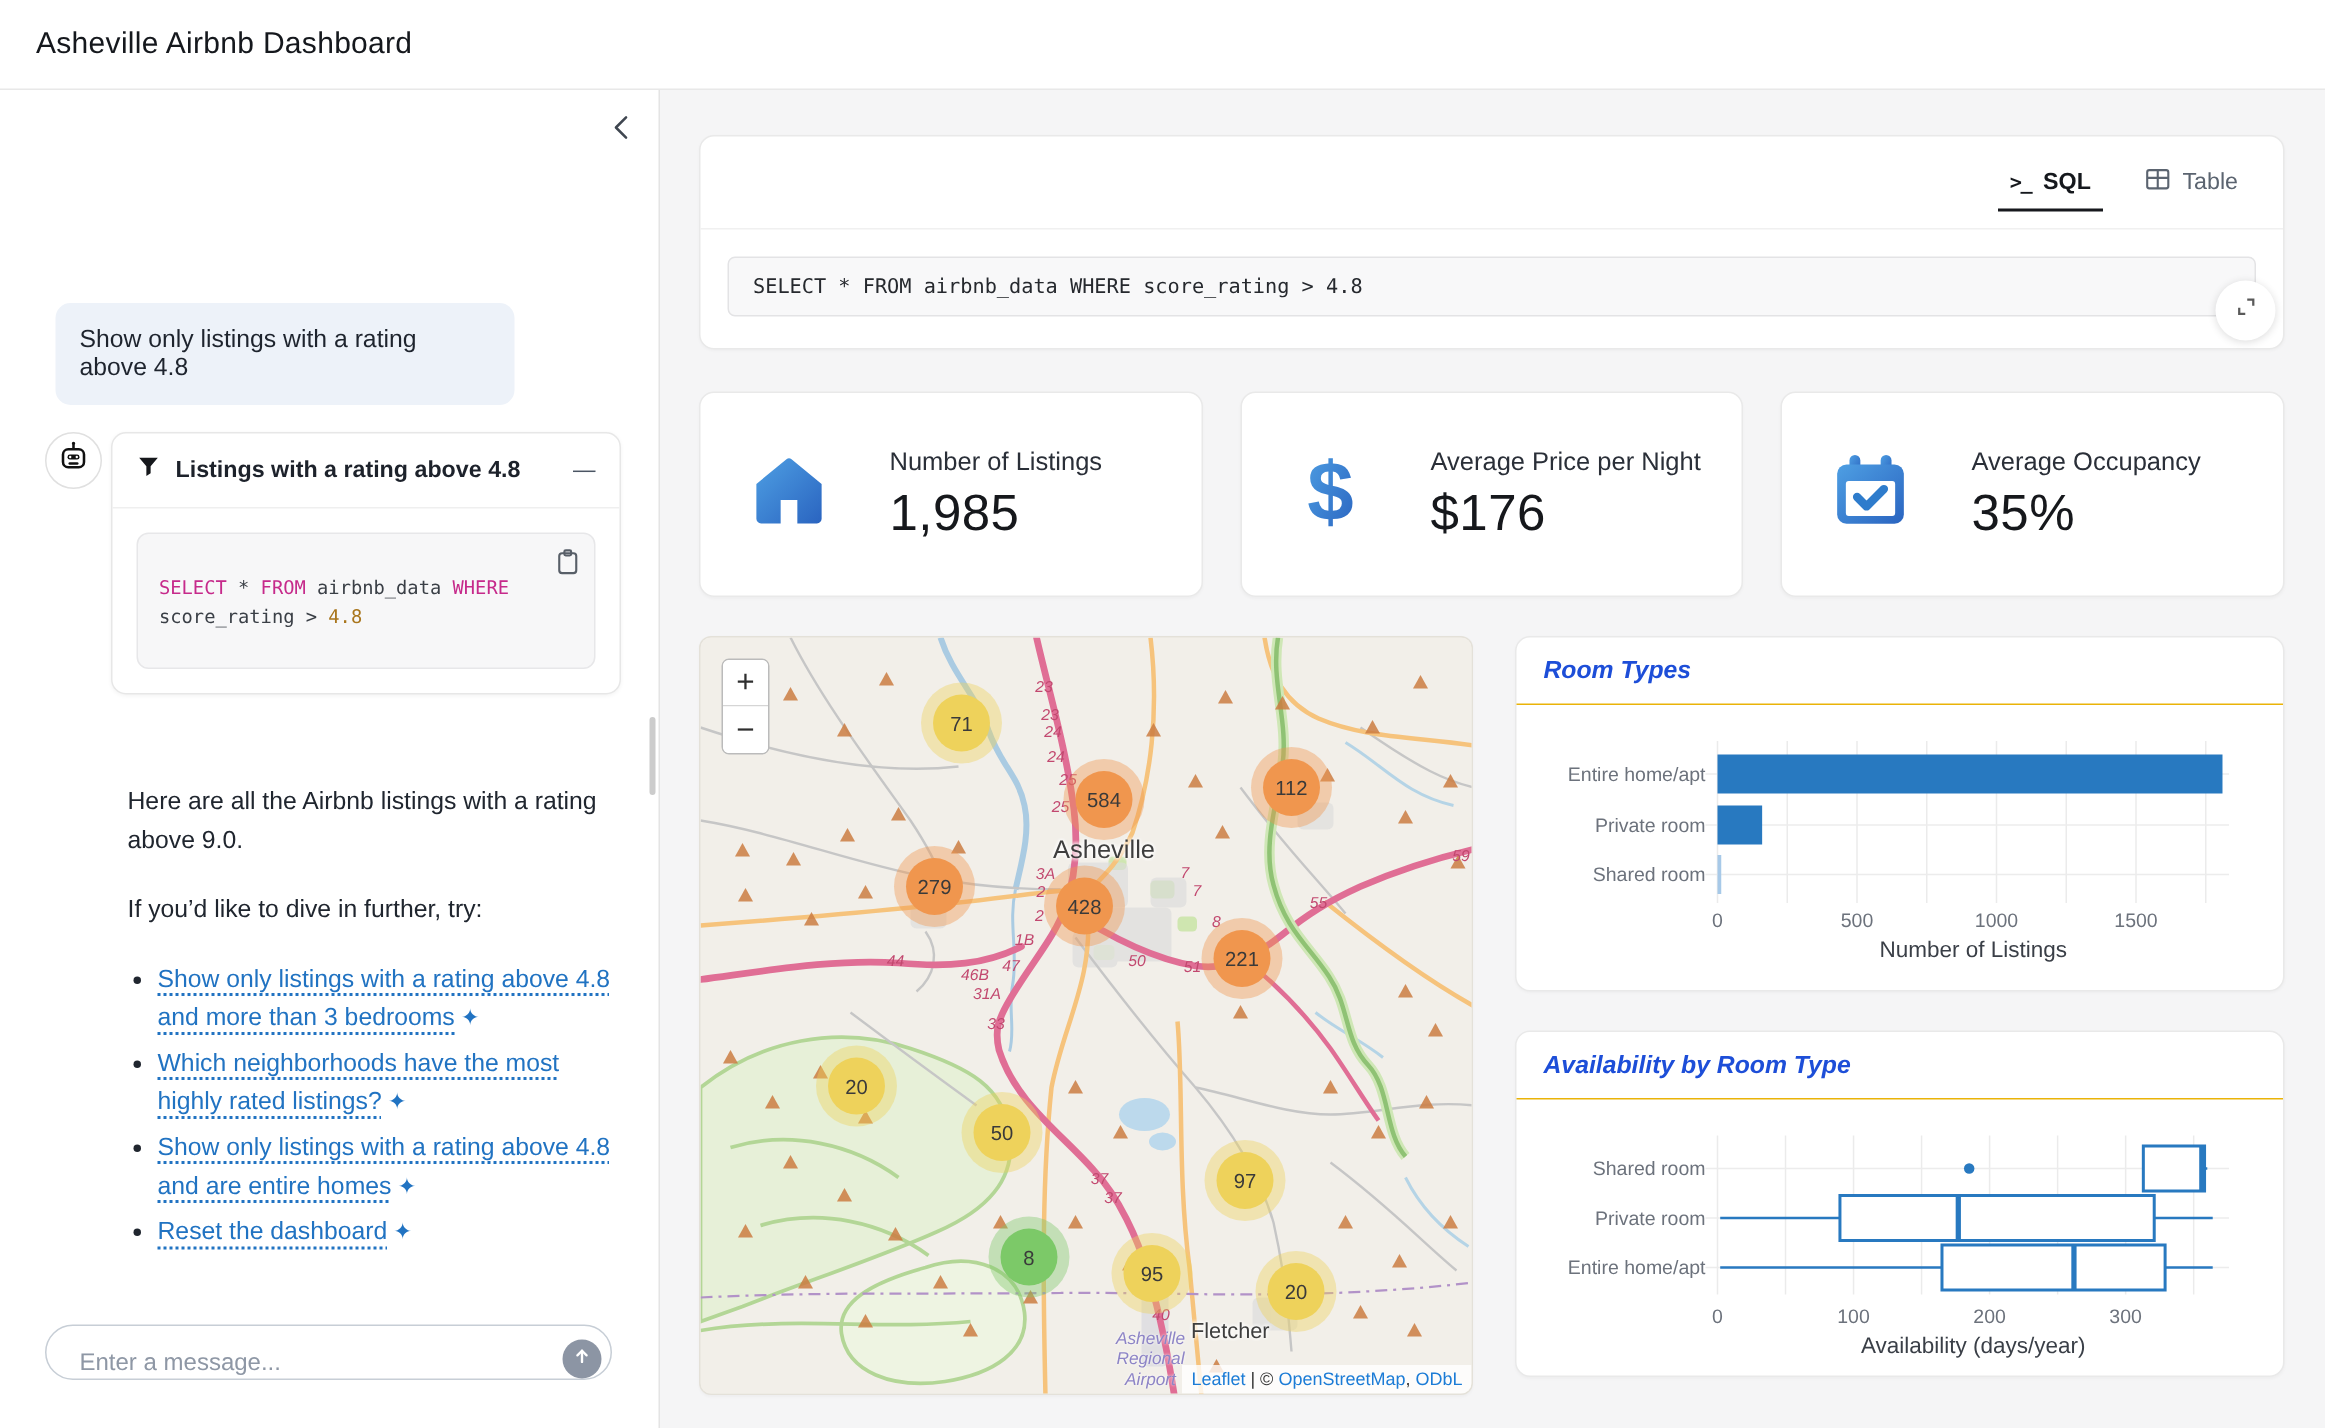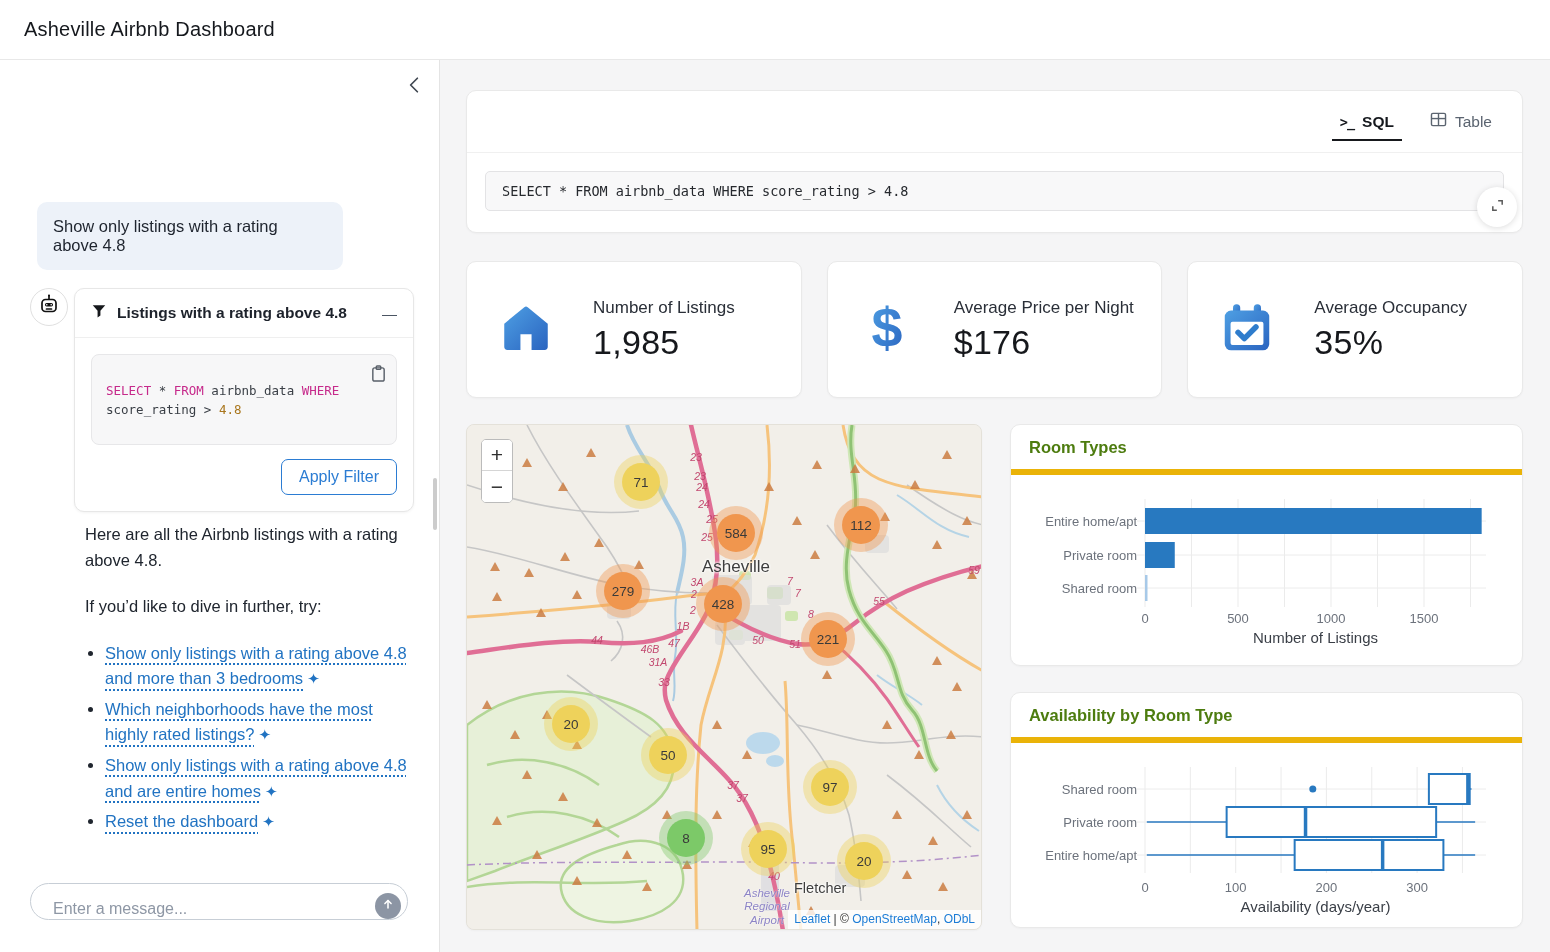--- a/index.html
+++ b/index.html
@@ -109,22 +109,22 @@
   .place-label.town { font-size:14.5px; }
   .airport-label { position:absolute; left:268px; top:462px; width:64px; text-align:center;
     font-size:11.5px; font-style:italic; color:#8d84c6; line-height:1.16; z-index:10;
     text-shadow:0 0 2px #fff; }
   .map-attribution { position:absolute; right:0; bottom:0; background:rgba(255,255,255,.8);
     font-size:12px; color:#333; padding:2px 6px 3px 6px; z-index:30; }
   .map-attribution a { color:#1c7cd6; text-decoration:none; cursor:pointer; }
 
   
   .charts-col { flex:1; display:flex; flex-direction:column; gap:26px; }
-  .chart-panel-title { padding:13px 18px 12px 18px; font-size:16.5px; font-weight:700; color:#4d7c0f;
-    border-bottom:6px solid #eab308; }
+  .chart-panel-title { padding:13px 18px 12px 18px; font-size:16.5px; font-weight:700; color:#1d4ed8;
+    border-bottom:1px solid #eab308;font-style:italic; }
   .chart-svg { display:block; }
   svg text { font-family:"Liberation Sans","DejaVu Sans",sans-serif; }
 </style>
 <title>Asheville Airbnb Dashboard</title></head>
 <body>
 
 <div class="app-header">
   <div class="app-title">Asheville Airbnb Dashboard</div>
 </div>
 
@@ -169,29 +169,26 @@
         <div class="filter-card-body">
           <div class="code-block">
             <span class="copy-btn">
               <svg width="17" height="19" viewBox="0 0 18 20" fill="none" stroke="#585f68" stroke-width="1.5" stroke-linejoin="round">
                 <rect x="3" y="4" width="12" height="14" rx="2"></rect>
                 <rect x="6.6" y="2" width="4.8" height="3.6" rx="1"></rect>
               </svg>
             </span>
             <span><span class="kw">SELECT</span><span> * </span><span class="kw">FROM</span><span> airbnb_data </span><span class="kw">WHERE</span><span> score_rating &gt; </span><span class="num">4.8</span></span>
           </div>
-          <div class="apply-row">
-            <button class="apply-btn">Apply Filter</button>
-          </div>
         </div>
       </div>
     </div>
 
     <div class="bot-text">
-      <p>Here are all the Airbnb listings with a rating above 4.8.</p>
+      <p>Here are all the Airbnb listings with a rating above 9.0.</p>
       <p>If you’d like to dive in further, try:</p>
       <ul class="suggestions">
           <li><a class="chat-link"><span>Show only listings with a rating above 4.8 and more than 3 bedrooms</span><span class="sparkle">✦</span></a></li>
           <li><a class="chat-link"><span>Which neighborhoods have the most highly rated listings?</span><span class="sparkle">✦</span></a></li>
           <li><a class="chat-link"><span>Show only listings with a rating above 4.8 and are entire homes</span><span class="sparkle">✦</span></a></li>
           <li><a class="chat-link"><span>Reset the dashboard</span><span class="sparkle">✦</span></a></li>
         </ul>
     </div>
 
     <div class="chat-input-row">

